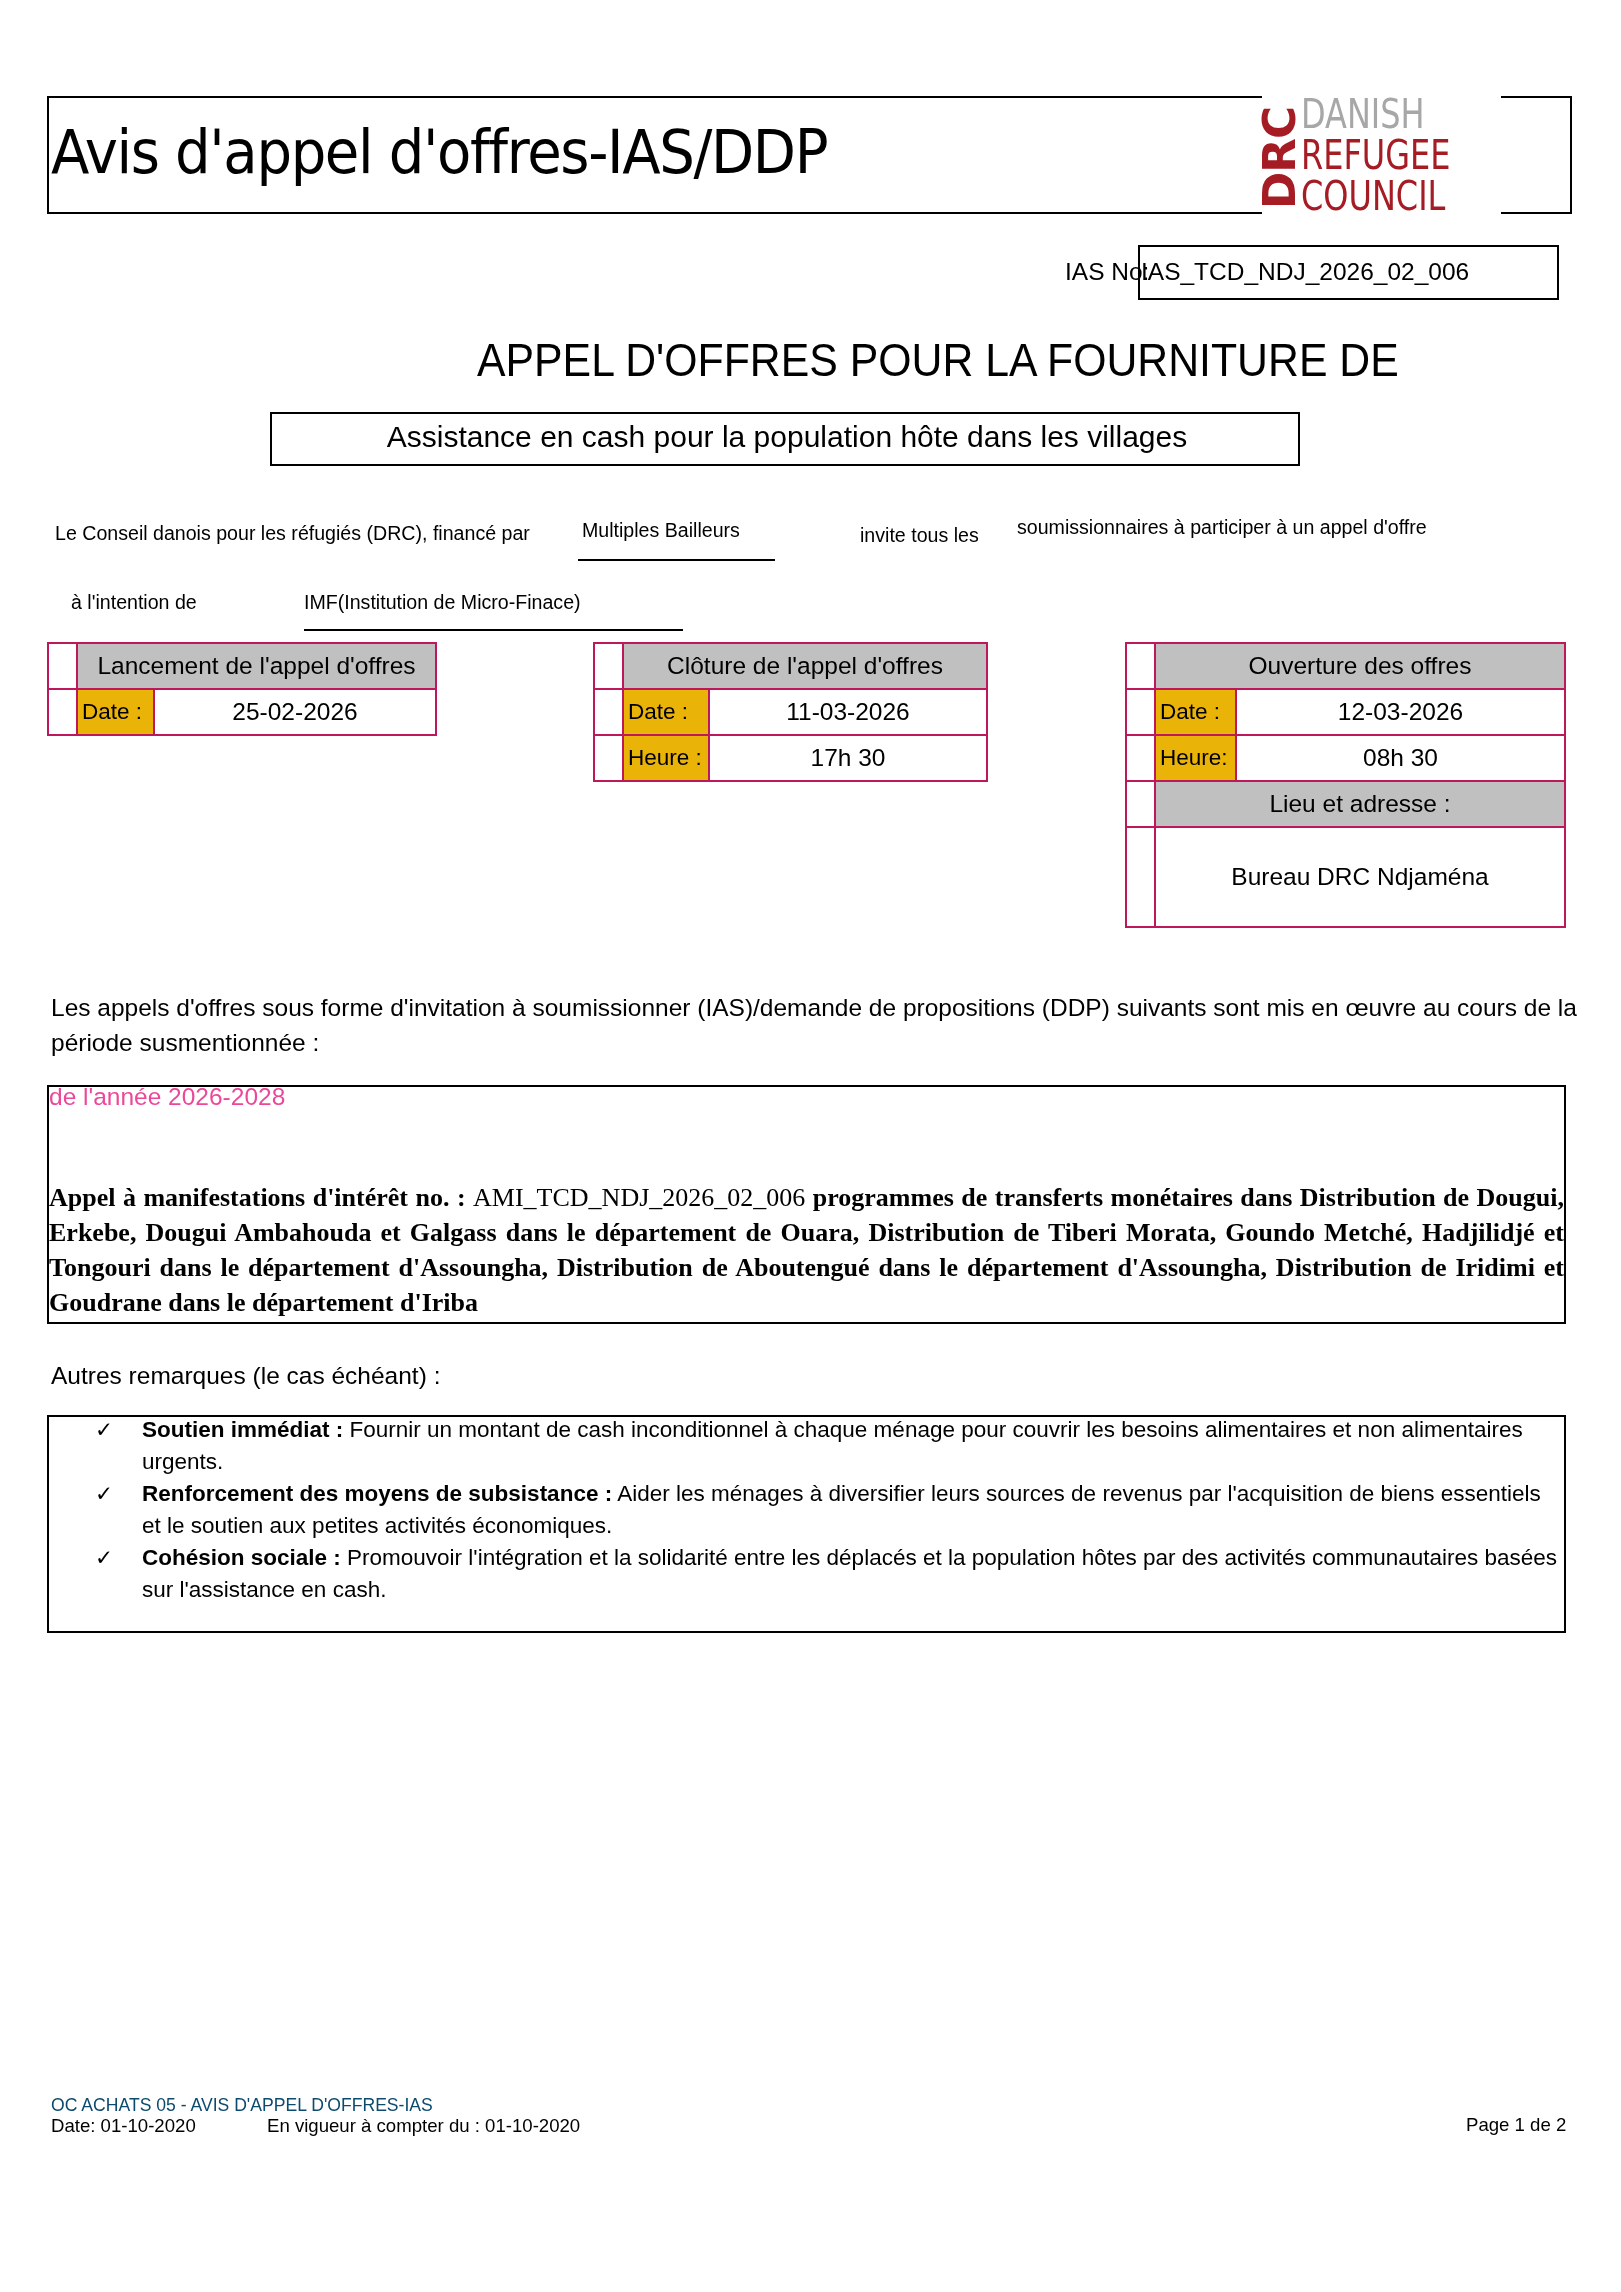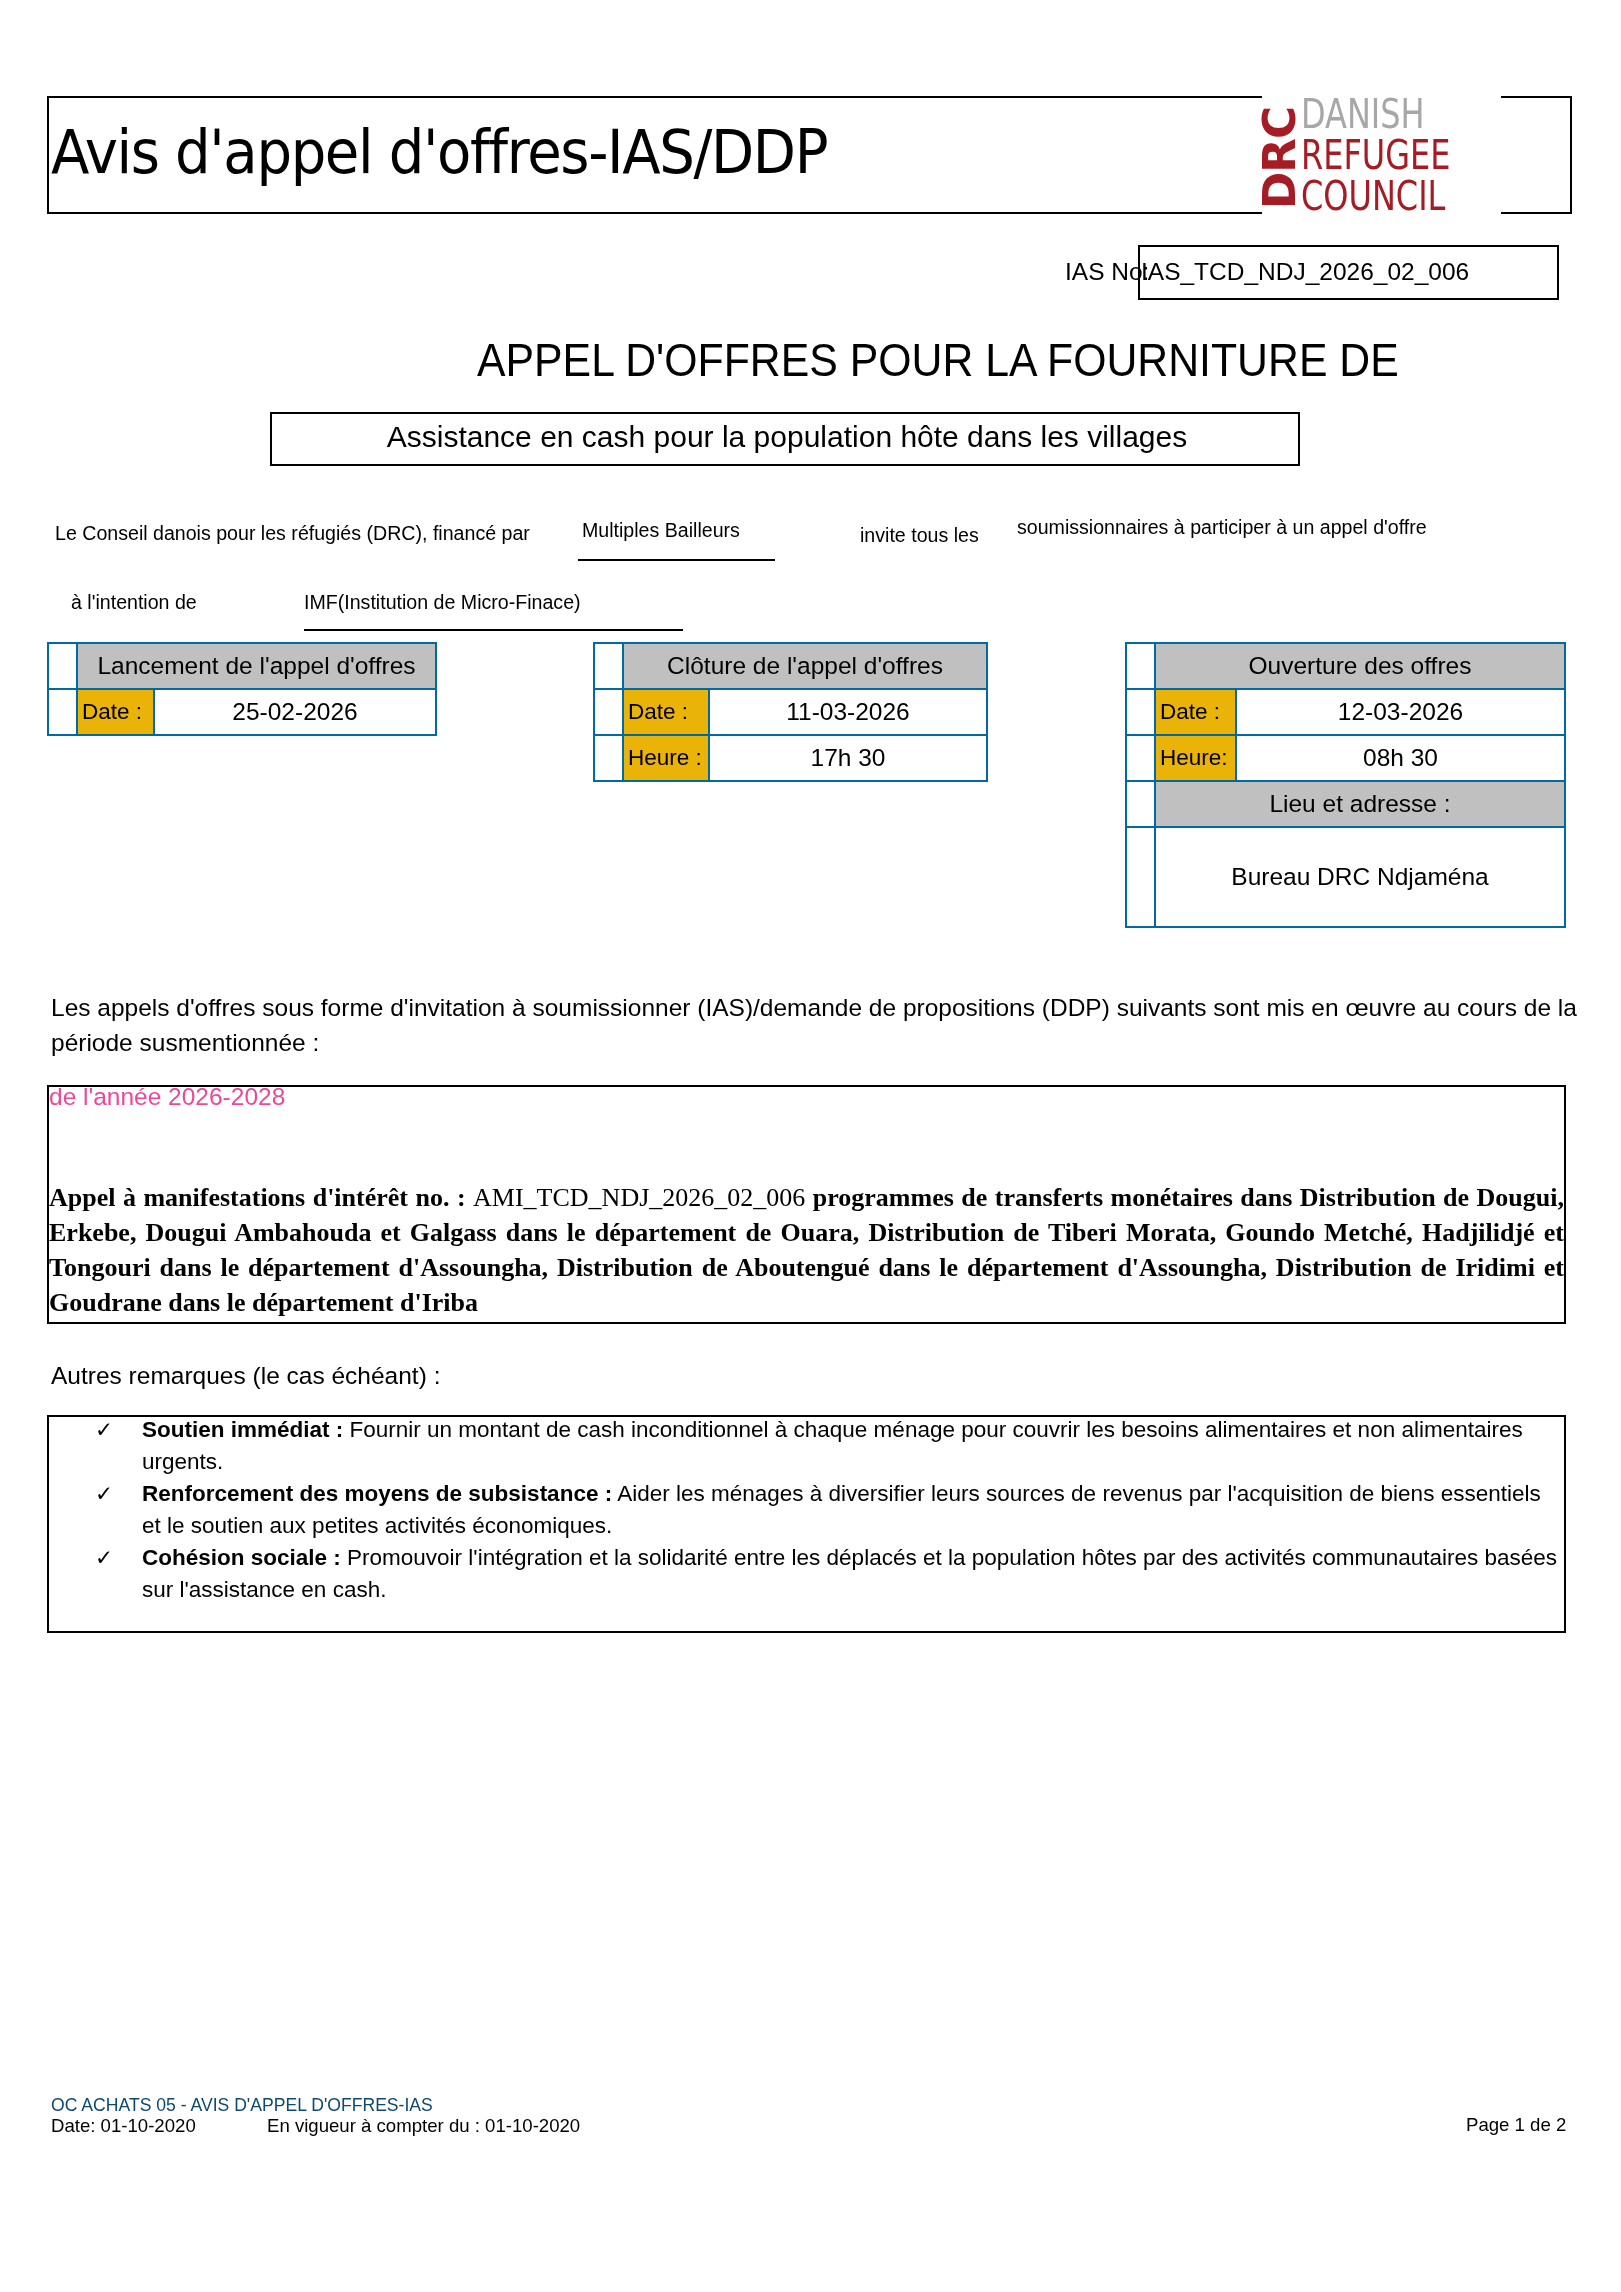--- a/index.html
+++ b/index.html
@@ -38,21 +38,21 @@
   #intro-funder { left:582px; top:519px; }
   #intro-funder-line { left:578px; top:559px; width:197px; height:0; border-top:2px solid #000; }
   #intro-2 { left:860px; top:524px; }
   #intro-3 { left:1017px; top:516px; }
   #intro-4 { left:71px; top:591px; }
   #intro-target { left:304px; top:591px; }
   #intro-target-line { left:304px; top:629px; width:379px; height:0; border-top:2px solid #000; }
 
   
   table.dt { position:absolute; border-collapse:collapse; font-size:24.5px; }
-  table.dt td { border:2px solid #0369a1; padding:0; height:46px; box-sizing:border-box; }
+  table.dt td { border:2px solid #be185d; padding:0; height:46px; box-sizing:border-box; }
   table.dt td.blank { background:#fff; width:29px; }
   table.dt td.hdr { background:#c0c0c0; text-align:center; }
   table.dt td.lbl { background:#eab308; text-align:left; padding-left:3.9px; white-space:nowrap; font-size:22.5px; }
   table.dt td.val { background:#fff; text-align:center; }
   #table-launch { left:47px; top:642px; width:390px; }
   #table-close { left:593px; top:642px; width:395px; }
   #table-open { left:1125px; top:642px; width:441px; }
 
   
   #para { left:51px; top:990px; width:1529px; font-size:24.5px; line-height:35px; }

